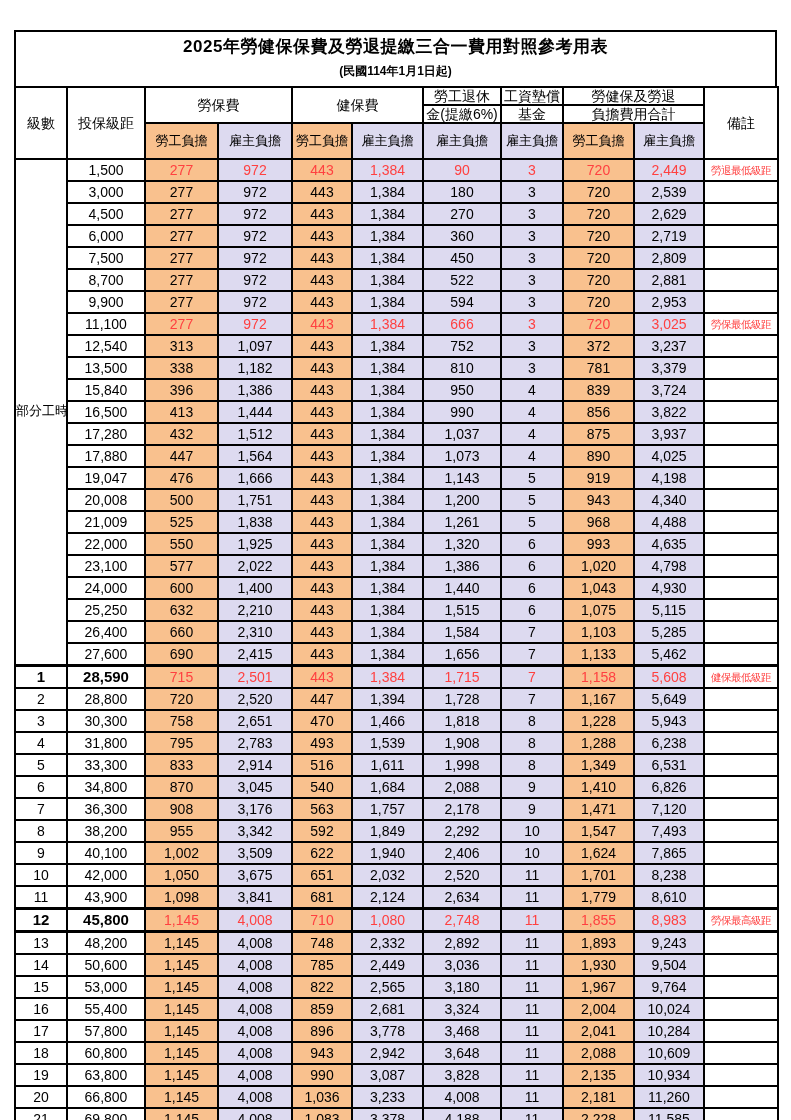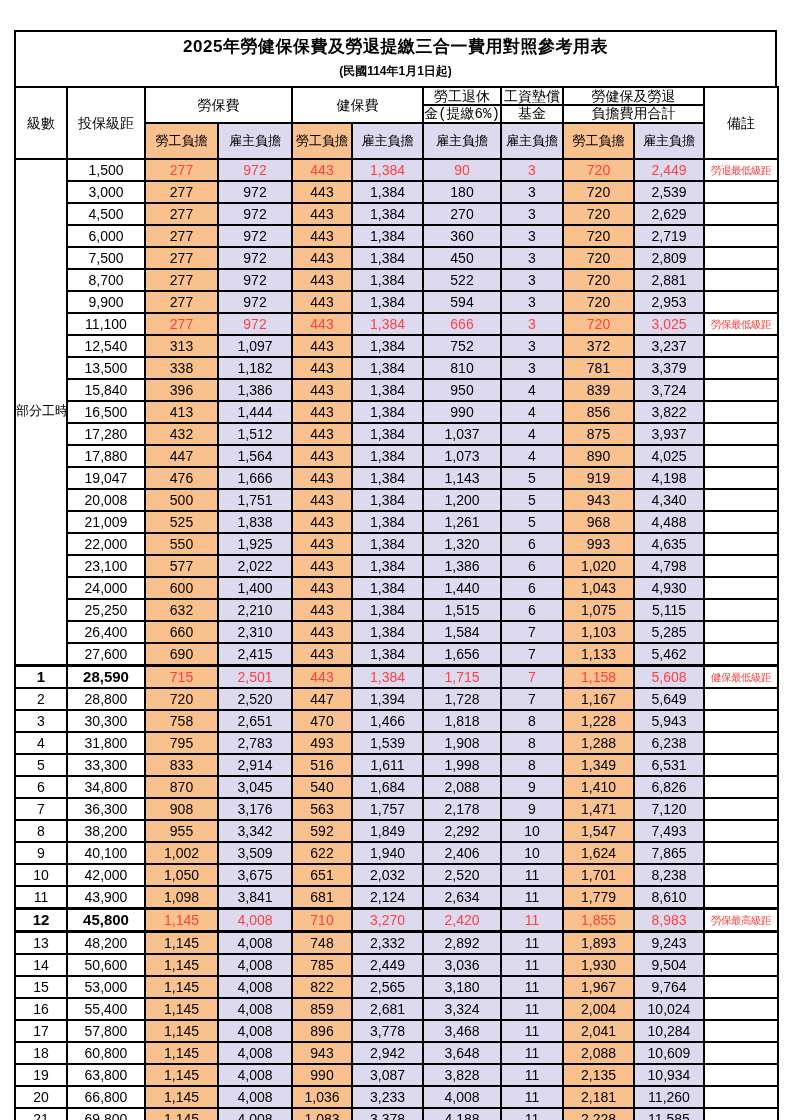--- a/index.html
+++ b/index.html
@@ -12,21 +12,21 @@
     font-family:"Liberation Sans","DejaVu Sans",sans-serif;color:#000;}
   .sheet{position:absolute;left:14px;top:30px;width:763px;}
   .title-box{border:2px solid var(--border);border-bottom:none;text-align:center;padding:2px 0 4px 0;box-sizing:border-box;}
   .title{font-size:17px;font-weight:bold;line-height:26px;letter-spacing:0.5px;}
   .subtitle{font-size:12px;font-weight:bold;line-height:22px;}
   table.fee-table{border-collapse:collapse;table-layout:fixed;width:763px;}
   .fee-table th,.fee-table td{border:2px solid var(--border);padding:0;text-align:center;
     vertical-align:middle;overflow:hidden;white-space:nowrap;box-sizing:border-box;}
   thead th{font-weight:normal;font-size:14px;background:#fff;line-height:1.15;}
   thead tr.grp1 th{height:18px;}
-  thead tr.grp2 th{height:17px;font-family:Liberation Mono, monospace;}
+  thead tr.grp2 th{height:17px;}
   thead tr.burden th{height:36px;font-size:13px;}
   .bg-emp{background:var(--emp-bg);}
   .bg-er{background:var(--er-bg);}
   tbody td{font-size:14px;height:20px;line-height:20px;background:#fff;}
   tbody td.num{font-size:14px;}
   tbody td.pt-cell{font-size:13px;font-family:Liberation Mono, monospace;}
   tbody td.remark{font-size:10.5px;color:var(--red);padding:0 1px;letter-spacing:-0.5px;}
   tr.red td.num{color:var(--red);}
   tr.bold td.level,tr.bold td.bracket{font-weight:bold;font-size:15px;}
   tr.sec-top td{border-top-width:3px;}
@@ -501,22 +501,22 @@
           <td class="num bg-emp">1,779</td>
           <td class="num bg-er">8,610</td>
           <td class="remark"></td>
         </tr>
         <tr class="red bold sec-top">
           <td class="level">12</td>
           <td class="bracket">45,800</td>
           <td class="num bg-emp">1,145</td>
           <td class="num bg-er">4,008</td>
           <td class="num bg-emp">710</td>
-          <td class="num bg-er">3,270</td>
-          <td class="num bg-er">2,420</td>
+          <td class="num bg-er">1,080</td>
+          <td class="num bg-er">2,748</td>
           <td class="num bg-er">11</td>
           <td class="num bg-emp">1,855</td>
           <td class="num bg-er">8,983</td>
           <td class="remark">勞保最高級距</td>
         </tr>
         <tr class="sec-top">
           <td class="level">13</td>
           <td class="bracket">48,200</td>
           <td class="num bg-emp">1,145</td>
           <td class="num bg-er">4,008</td>

